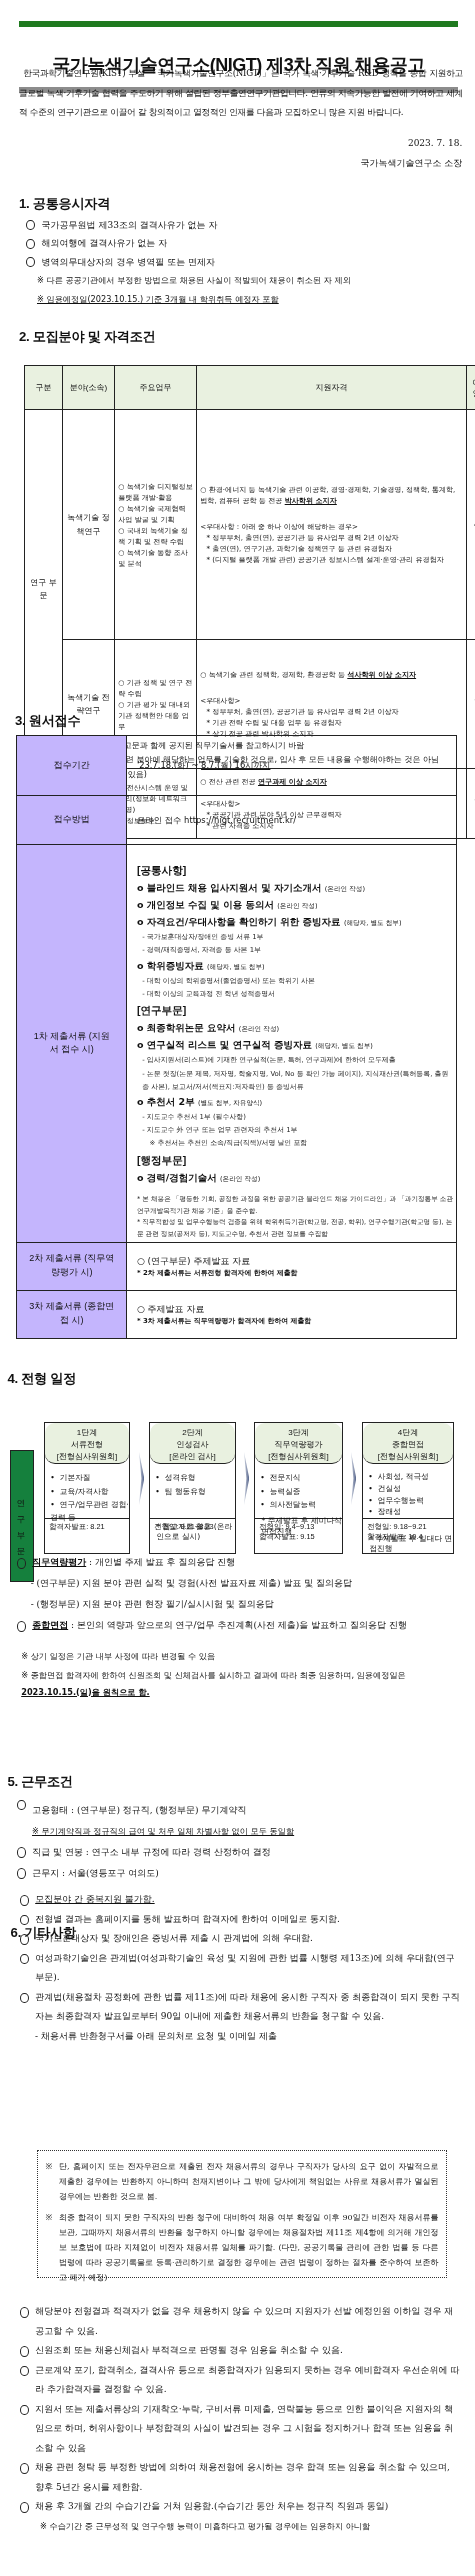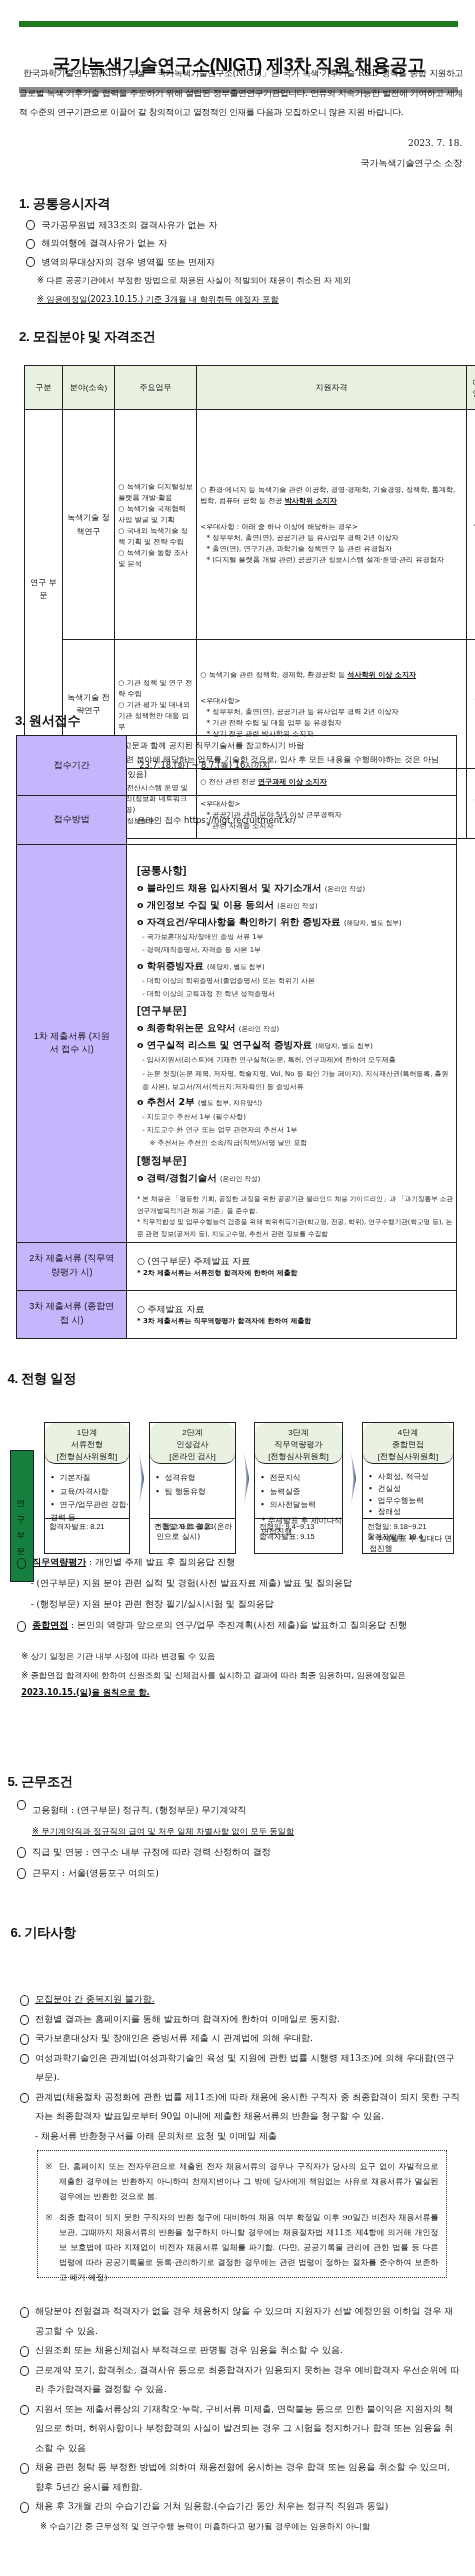--- a/index.html
+++ b/index.html
@@ -324,21 +324,21 @@
         <span class="circ"></span>
         <span>직급 및 연봉 : 연구소 내부 규정에 따라 경력 산정하여 결정</span>
       </div>
     <div style="display:flex; align-items:center">
         <span class="circ"></span>
         <span>근무지 : 서울(영등포구 여의도)</span>
       </div>
   </div>
 
   <div class="sec-title" style="left:10.6px; top:1924px">6. 기타사항</div>
-  <div class="body-block" style="left:20px; top:1990px; width:441px; line-height:19.5px">
+  <div class="body-block" style="left:20px; top:1890px; width:441px; line-height:19.5px">
     <div style="display:flex">
         <span class="circ" style="margin-top:5.3px"></span>
         <span class="u">모집분야 간 중복지원 불가함.</span>
       </div>
     <div style="display:flex">
         <span class="circ" style="margin-top:5.3px"></span>
         <span>전형별 결과는 홈페이지를 통해 발표하며 합격자에 한하여 이메일로 통지함.</span>
       </div>
     <div style="display:flex">
         <span class="circ" style="margin-top:5.3px"></span>

